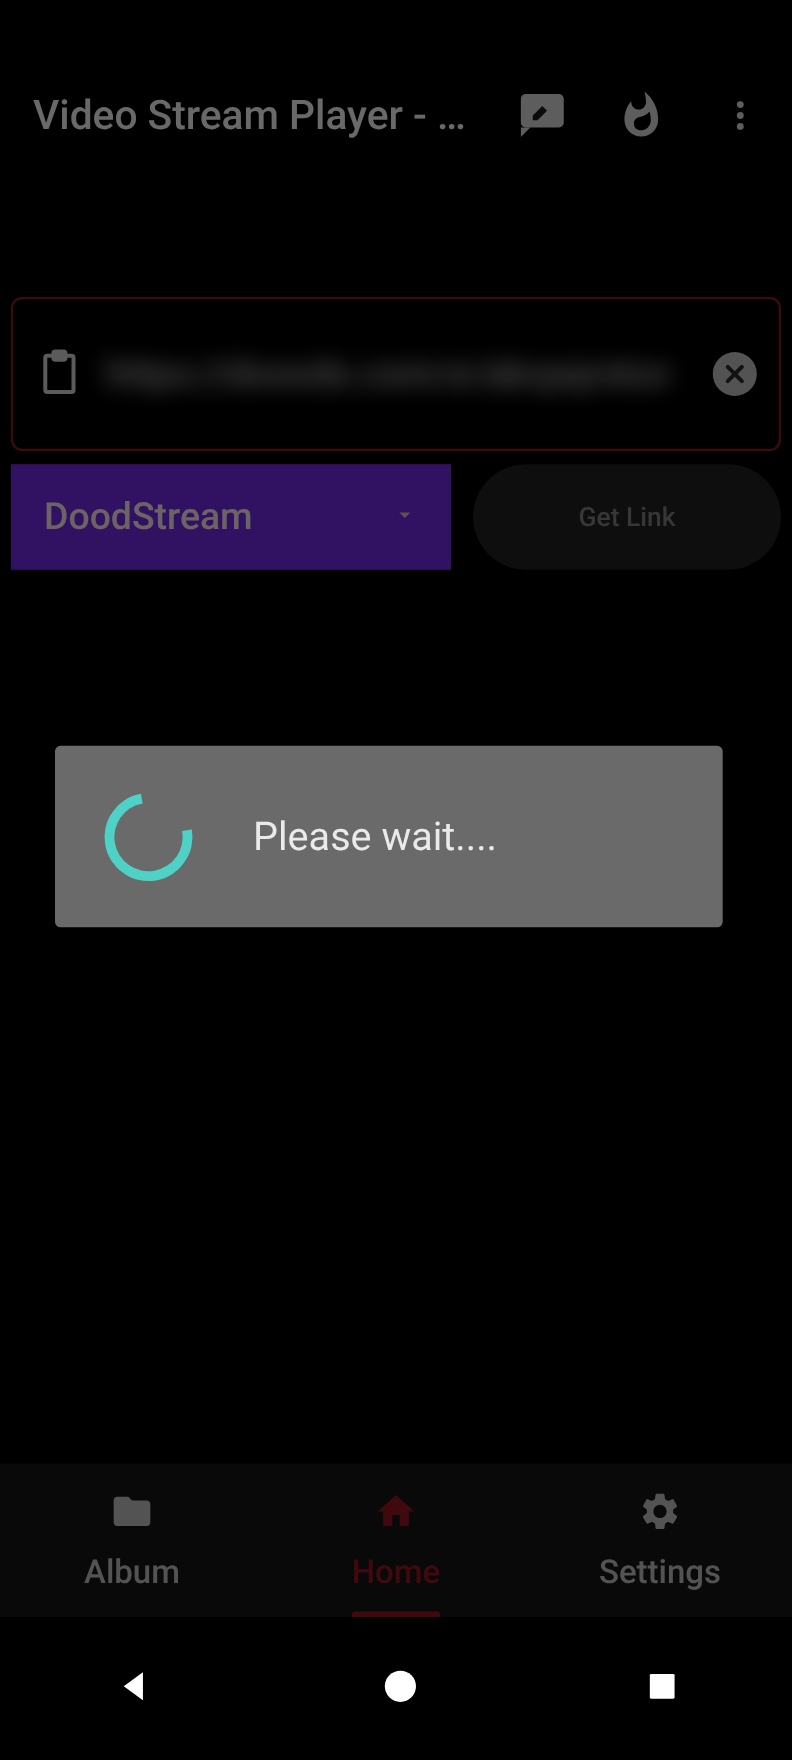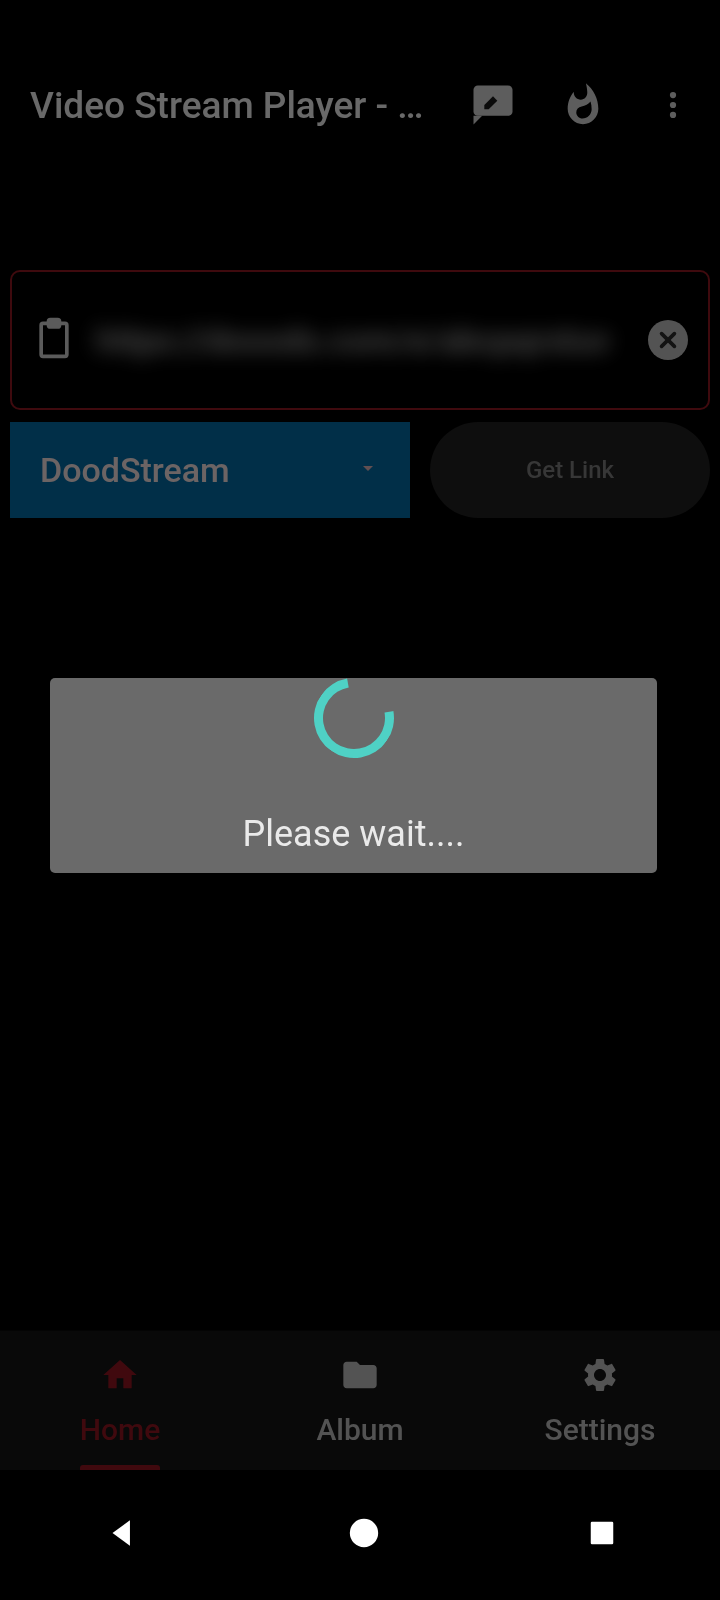--- a/index.html
+++ b/index.html
@@ -73,21 +73,21 @@
     display: flex;
     align-items: center;
     justify-content: center;
   }
   .row-controls {
     display: flex;
     gap: 20px;
     margin-top: 12px;
   }
   .dropdown {
-    background: #0369a1;
+    background: #6d28d9;
     height: 96px;
     flex: 0 0 400px;
     display: flex;
     align-items: center;
     padding: 0 30px;
     justify-content: space-between;
   }
   .dropdown-label {
     color: #f0dede;
     font-size: 34px;
@@ -146,29 +146,28 @@
     display: flex;
     align-items: center;
     justify-content: space-around;
     z-index: 200;
   }
   .dialog {
     position: absolute;
     left: 50px;
     right: 63px;
     top: 678px;
-    height: 195px;
+    height: 165px;
     background: #6a6a6a;
     border-radius: 5px;
     display: flex;
     align-items: center;
     padding: 0 45px;
     gap: 55px;
     z-index: 100;
-    flex-direction: column;
   }
   .spinner {
     width: 80px;
     height: 80px;
     border: 9px solid transparent;
     border-bottom-color: #4fd1c5;
     border-left-color: #4fd1c5;
     border-right-color: #4fd1c5;
     border-radius: 50%;
     transform: rotate(35deg);
@@ -234,35 +233,35 @@
           </svg>
       </span>
     </div>
     <div class="getlink-btn">
       <span>Get Link</span>
     </div>
   </div>
 </div>
 
 <div class="bottom-nav">
+  <div class="nav-item">
+    <span>
+      <svg width="40" height="40" viewBox="0 0 24 24" fill="#b8b8b8">
+          <path d="M10 4H4c-1.1 0-2 .9-2 2v12c0 1.1.9 2 2 2h16c1.1 0 2-.9 2-2V8c0-1.1-.9-2-2-2h-8l-2-2z"></path>
+        </svg>
+    </span>
+    <span>Album</span>
+  </div>
   <div class="nav-item active">
     <span>
       <svg width="40" height="40" viewBox="0 0 24 24" fill="#8e1520">
           <path d="M10 20v-6h4v6h5v-8h3L12 3 2 12h3v8z"></path>
         </svg>
     </span>
     <span>Home</span>
-  </div>
-  <div class="nav-item">
-    <span>
-      <svg width="40" height="40" viewBox="0 0 24 24" fill="#b8b8b8">
-          <path d="M10 4H4c-1.1 0-2 .9-2 2v12c0 1.1.9 2 2 2h16c1.1 0 2-.9 2-2V8c0-1.1-.9-2-2-2h-8l-2-2z"></path>
-        </svg>
-    </span>
-    <span>Album</span>
   </div>
   <div class="nav-item">
     <span>
       <svg width="40" height="40" viewBox="0 0 24 24" fill="#b8b8b8">
           <path d="M19.14 12.94c.04-.3.06-.61.06-.94 0-.32-.02-.64-.07-.94l2.03-1.58c.18-.14.23-.41.12-.61l-1.92-3.32c-.12-.22-.37-.29-.59-.22l-2.39.96c-.5-.38-1.03-.7-1.62-.94l-.36-2.54c-.04-.24-.24-.41-.48-.41h-3.84c-.24 0-.43.17-.47.41l-.36 2.54c-.59.24-1.13.57-1.62.94l-2.39-.96c-.22-.08-.47 0-.59.22L2.74 8.87c-.12.21-.08.47.12.61l2.03 1.58c-.05.3-.07.63-.07.94 0 .31.02.64.06.94l-2.03 1.58c-.18.14-.23.41-.12.61l1.92 3.32c.12.22.37.29.59.22l2.39-.96c.5.38 1.03.7 1.62.94l.36 2.54c.05.24.24.41.48.41h3.84c.24 0 .44-.17.47-.41l.36-2.54c.59-.24 1.13-.56 1.62-.94l2.39.96c.22.08.47 0 .59-.22l1.92-3.32c.12-.22.07-.47-.12-.61l-2.01-1.58zM12 15.6c-1.98 0-3.6-1.62-3.6-3.6s1.62-3.6 3.6-3.6 3.6 1.62 3.6 3.6-1.62 3.6-3.6 3.6z"></path>
         </svg>
     </span>
     <span>Settings</span>
   </div>
 </div>

